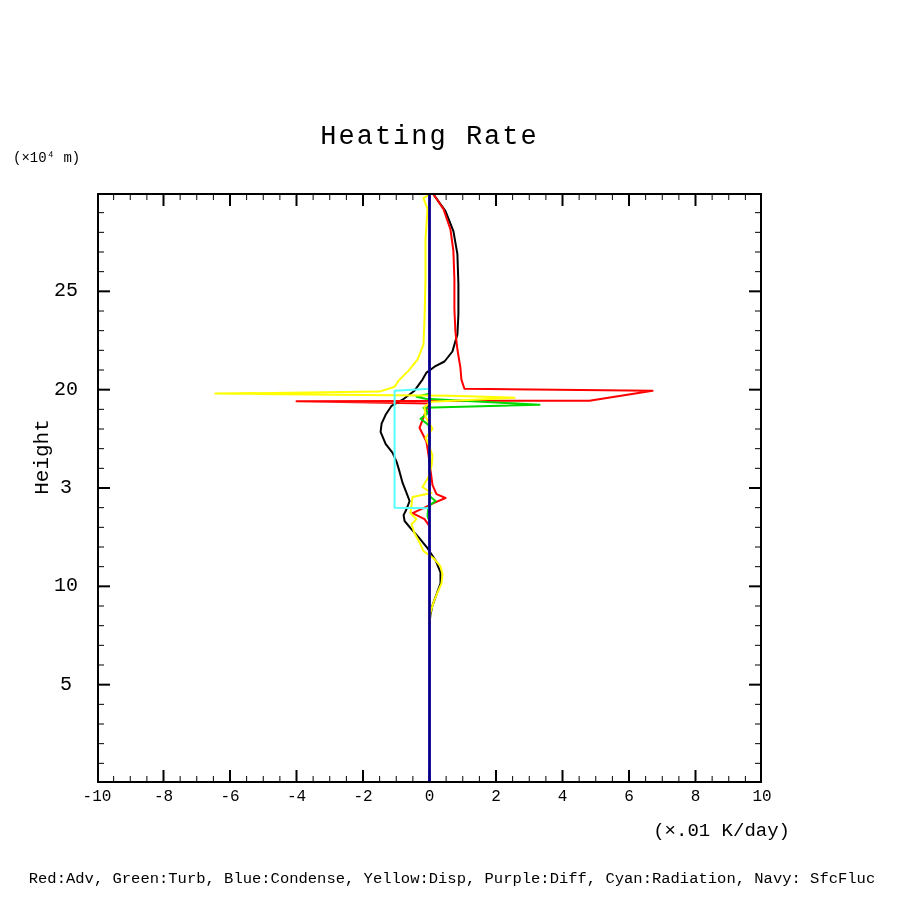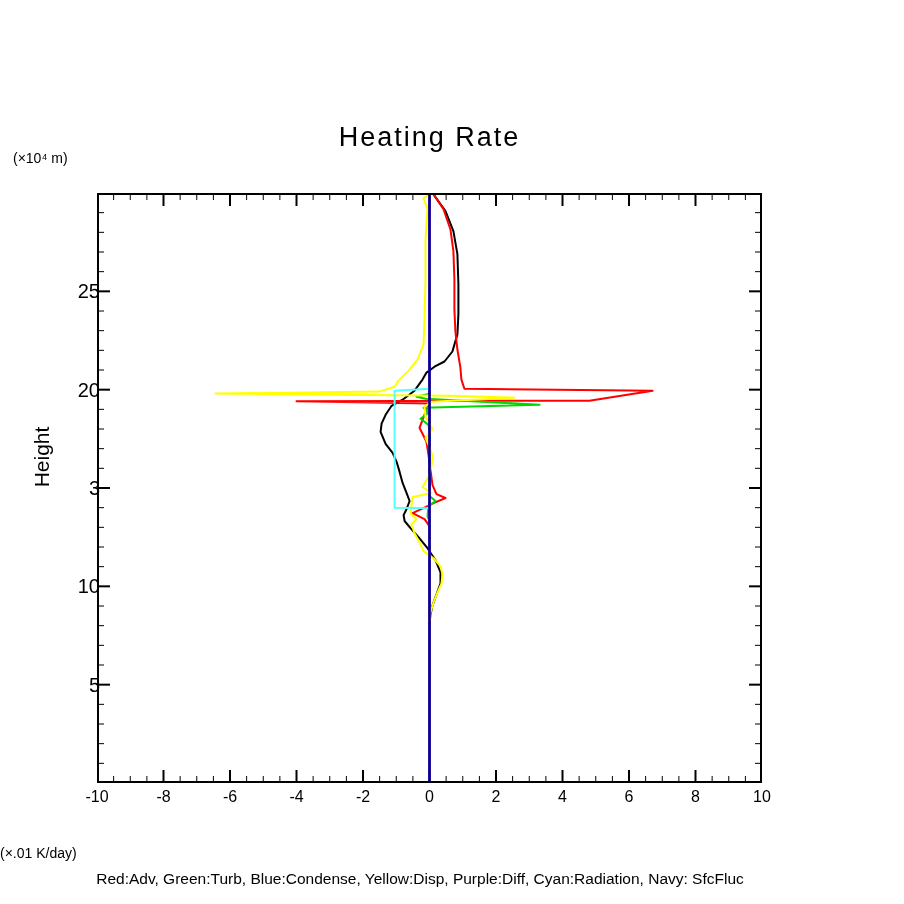--- a/index.html
+++ b/index.html
@@ -1,33 +1,33 @@
 <!DOCTYPE html>
 <html><head>
 <meta charset="utf-8">
 <style>
   html,body{margin:0;padding:0;background:#ffffff;}
   .canvas{
     position:relative;width:904px;height:904px;background:#ffffff;
-    font-family:Liberation Sans, sans-serif;color:#000;overflow:hidden;
+    font-family:Liberation Mono, monospace;color:#000;overflow:hidden;
   }
   .title{
     position:absolute;left:97px;top:122px;width:665px;text-align:center;
     font-size:27px;letter-spacing:2px;white-space:nowrap;
   }
   .y-unit{position:absolute;left:13px;top:150px;font-size:14px;white-space:nowrap;}
-  .x-unit{position:absolute;left:0px;top:845px;width:790px;text-align:left;font-size:14px;white-space:nowrap;}
+  .x-unit{position:absolute;left:0px;top:820px;width:790px;text-align:right;font-size:19px;white-space:nowrap;}
   .y-label{
     position:absolute;left:42px;top:457px;font-size:21px;white-space:nowrap;
     transform:translate(-50%,-50%) rotate(-90deg);
   }
-  .footer{position:absolute;left:0;top:870px;width:840px;text-align:center;font-size:15.5px;white-space:nowrap;}
+  .footer{position:absolute;left:0;top:870px;width:904px;text-align:center;font-size:15.5px;white-space:nowrap;}
   .plot-svg{position:absolute;left:97px;top:193px;}
   .xtick{position:absolute;top:788px;width:80px;margin-left:-40px;text-align:center;font-size:16px;}
-  .ytick{position:absolute;left:0px;width:92px;text-align:right;font-size:20px;height:20px;line-height:20px;margin-top:-10px;padding-left:8px;}
+  .ytick{position:absolute;left:12px;width:92px;text-align:center;font-size:20px;height:20px;line-height:20px;margin-top:-10px;padding-left:8px;}
 </style>
 </head>
 <body>
 
 <div class="canvas">
   <div class="title">Heating Rate</div>
   <div class="y-unit">(×10⁴ m)</div>
   <div class="y-label">Height</div>
   <svg id="plot" class="plot-svg" width="665" height="590" viewBox="0 0 665 590">
       <line x1="0" y1="590" x2="0" y2="577" stroke="#000000" stroke-width="2"></line>

